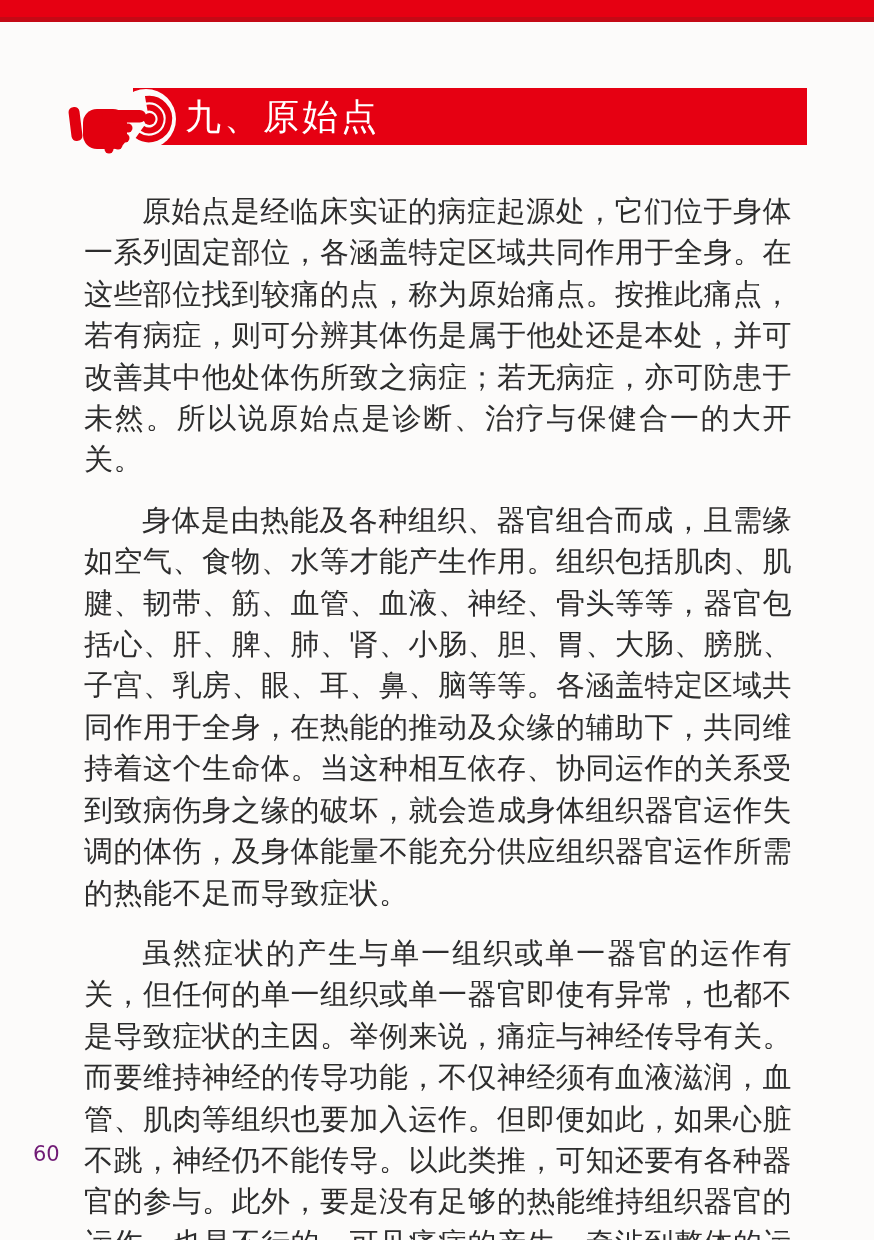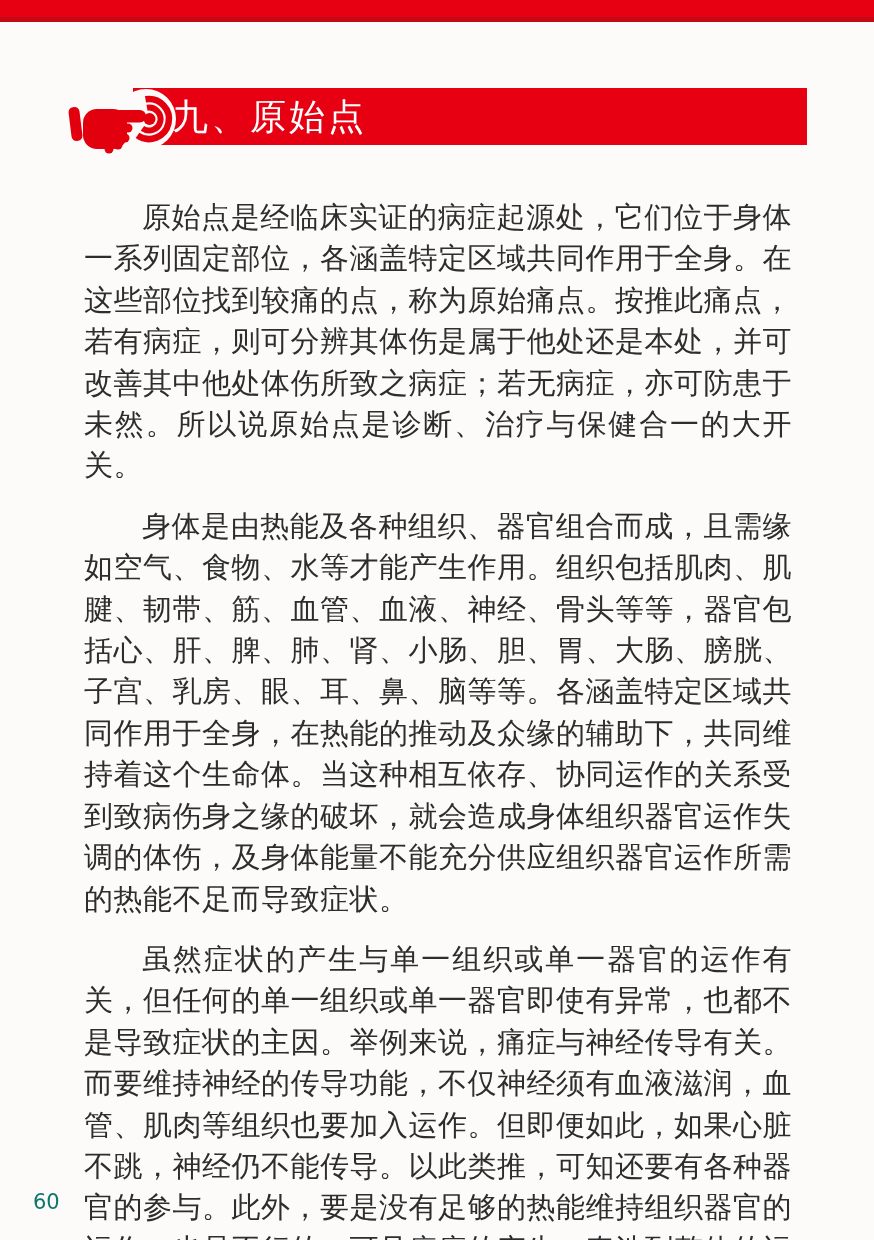--- a/index.html
+++ b/index.html
@@ -30,21 +30,21 @@
     position: absolute;
     left: 133px;
     top: 88px;
     width: 674px;
     height: 57px;
     background: #e60012;
     z-index: 1;
   }
   .banner-title {
     position: absolute;
-    left: 39px;
+    left: 52px;
     top: 0;
     height: 48px;
     line-height: 57px;
     color: #ffffff;
     font-size: 36px;
     letter-spacing: 3px;
     font-weight: 500;
     white-space: nowrap;
   }
   .logo-svg {
@@ -60,31 +60,30 @@
     left: 84px;
     top: 183px;
     width: 708px;
     font-size: 29px;
     line-height: 41.4px;
     color: #2d2d2d;
     text-align: justify;
     letter-spacing: 0.5px;
   }
   .content p {
-    margin: 16px 0 19px 0;
+    margin: 8px 0 19px 0;
     text-indent: 2em;
-    font-family: Liberation Mono, monospace;
   }
 
   .page-number {
     position: absolute;
     left: 33px;
-    top: 1190px;
+    top: 1142px;
     font-size: 21px;
-    color: #0f766e;
+    color: #701a75;
   }
 </style>
 </head>
 <body>
 
 <div class="page">
 
   <div class="top-bar">
     <div class="main"></div>
     <div class="shade"></div>

